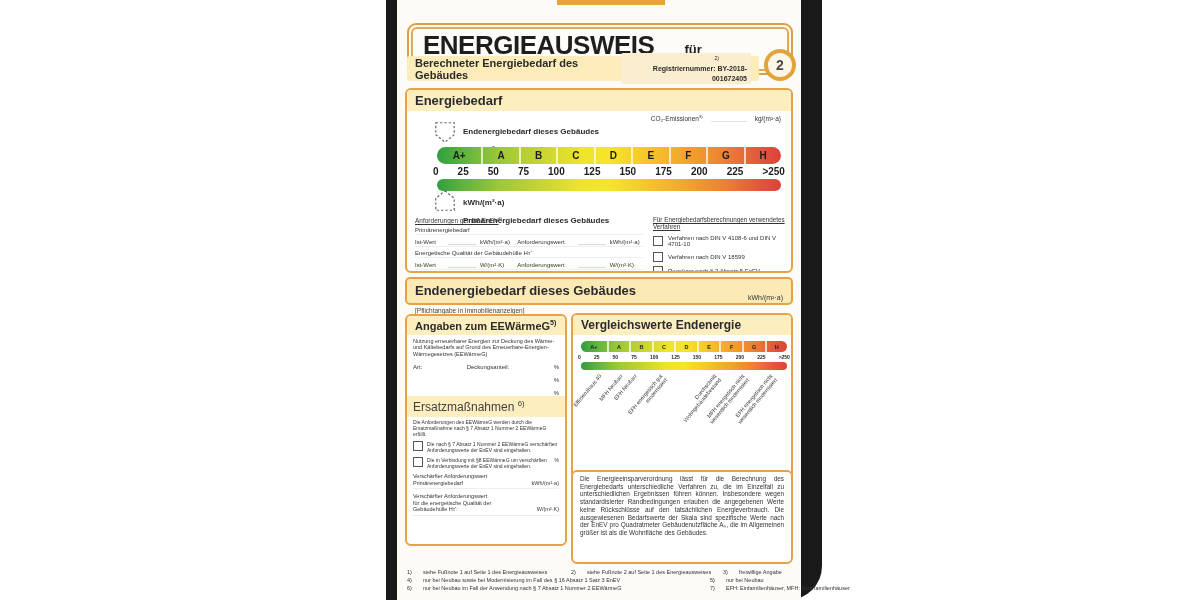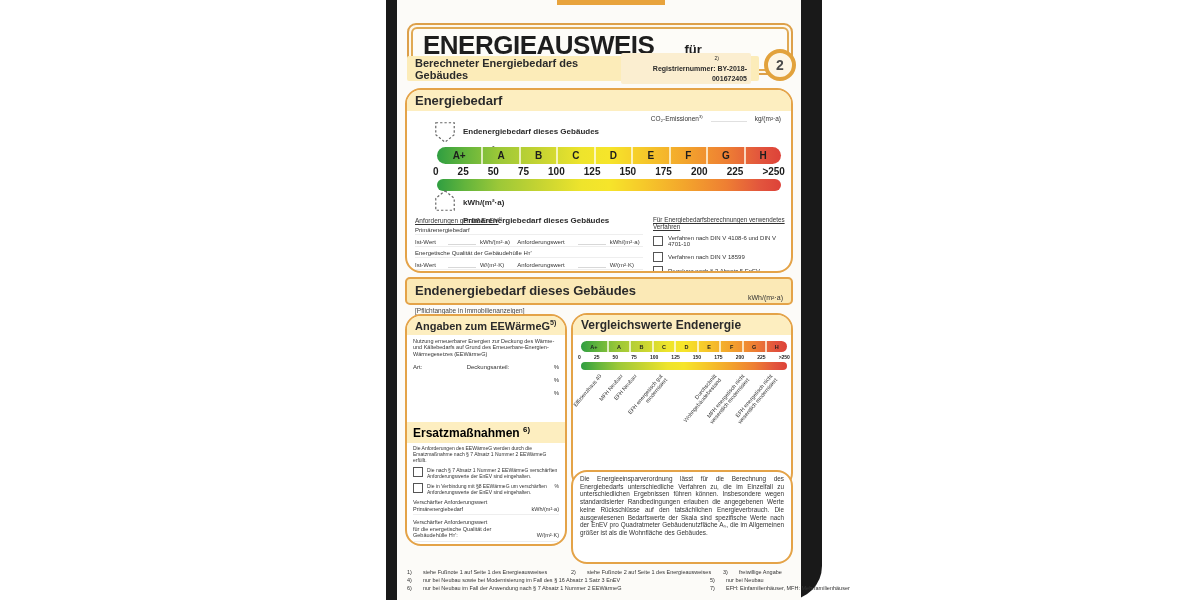--- a/index.html
+++ b/index.html
@@ -47,21 +47,21 @@
   .reg-label{font-size:7px;font-weight:bold;color:#2b2b2b;}
   .badge{
     position:absolute;left:367px;top:49px;width:24px;height:24px;
     border:4px solid #e2a23c;border-radius:50%;background:#fdf6e6;
     display:flex;align-items:center;justify-content:center;
     font-size:14px;font-weight:bold;color:#4a4a4a;
   }
   
   .obox{
     position:absolute;background:#ffffff;
-    border:2px solid #e4a348;border-radius:16px;overflow:hidden;
+    border:2px solid #e4a348;border-radius:6px;overflow:hidden;
     box-sizing:border-box;
   }
   .obox-header{
     background:#fdeec0;padding:3px 8px;font-weight:bold;color:#2b2b2b;
   }
   
   #box-energiebedarf{left:8px;top:88px;width:388px;height:185px;}
   #box-energiebedarf .obox-header{font-size:13px;}
   .co2-row{position:absolute;right:10px;top:24px;display:flex;gap:8px;align-items:flex-end;font-size:6.5px;color:#333;}
   .co2-slot{width:36px;border-bottom:1px solid #e0e0e0;height:7px;}
@@ -106,21 +106,21 @@
   }
   .endbar-title{font-size:13px;font-weight:bold;color:#2b2b2b;line-height:13px;}
   .endbar-sub{font-size:6.5px;color:#444;}
   .endbar-unit{font-size:7px;color:#333;align-self:flex-end;}
   
   #box-eewaermeg{left:8px;top:314px;width:162px;height:232px;}
   #box-eewaermeg .obox-header{font-size:11px;}
   .small-note{font-size:5.5px;line-height:6.8px;color:#333;padding:3px 6px 0 6px;}
   .art-row{display:flex;justify-content:space-between;align-items:flex-end;font-size:6px;color:#333;padding:6px 6px 0 6px;}
   .pct-row{display:flex;justify-content:flex-end;font-size:6px;color:#333;padding:7px 6px 0 6px;}
-  .ersatz-header{background:#fdeec0;padding:3px 6px;font-weight:bold;font-size:12px;color:#000000;margin-top:26px;}
+  .ersatz-header{background:#fdeec0;padding:3px 6px;font-weight:normal;font-size:12px;color:#404040;}
   .ersatz-note{font-size:5px;line-height:6px;color:#333;padding:2px 6px 0 6px;}
   .ersatz-check{display:flex;gap:4px;font-size:5px;line-height:6px;color:#333;padding:4px 6px 0 6px;}
   .ersatz-check .pct{margin-left:auto;}
   .vers-block{font-size:5.5px;color:#333;padding:4px 6px 0 6px;line-height:6.5px;}
   .vers-row{display:flex;justify-content:space-between;align-items:flex-end;border-bottom:1px solid #eee;padding-bottom:2px;}
   
   #box-vergleich{left:174px;top:313px;width:222px;height:176px;}
   #box-vergleich .obox-header{font-size:12px;}
   .band-mini{position:absolute;left:8px;top:26px;width:206px;height:11px;}
   .band-mini .band-seg{font-size:5.5px;}

